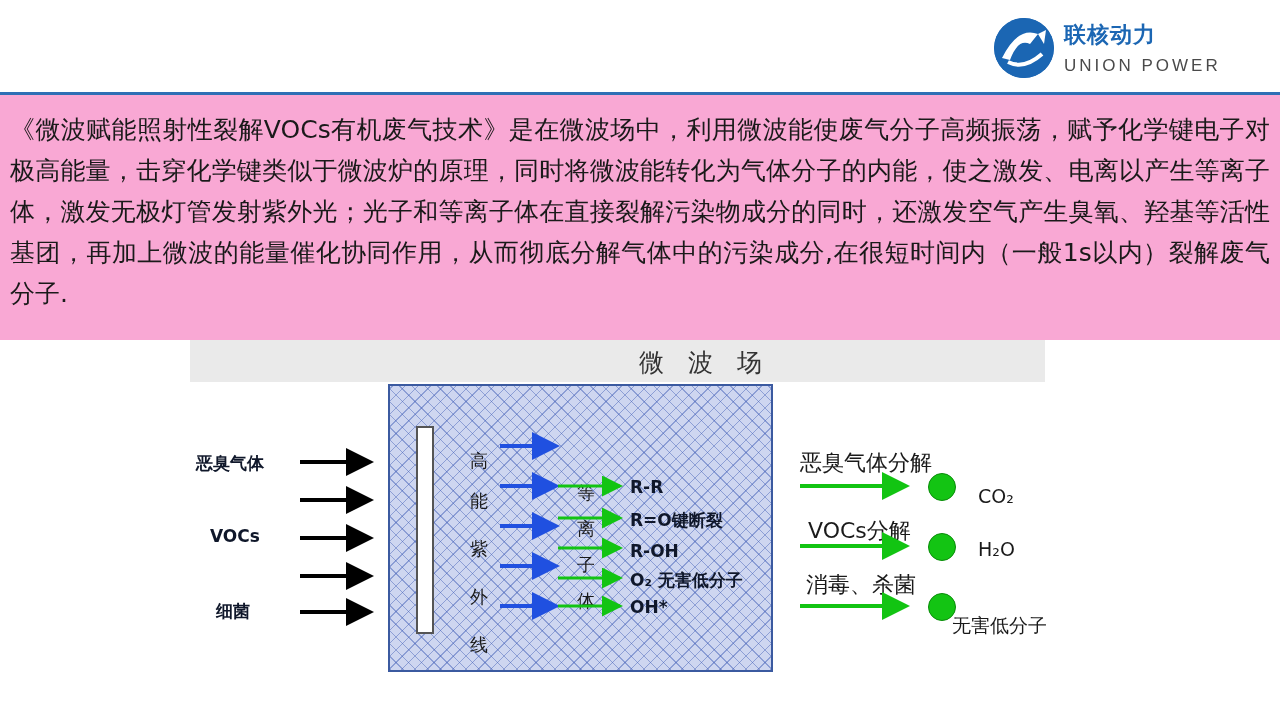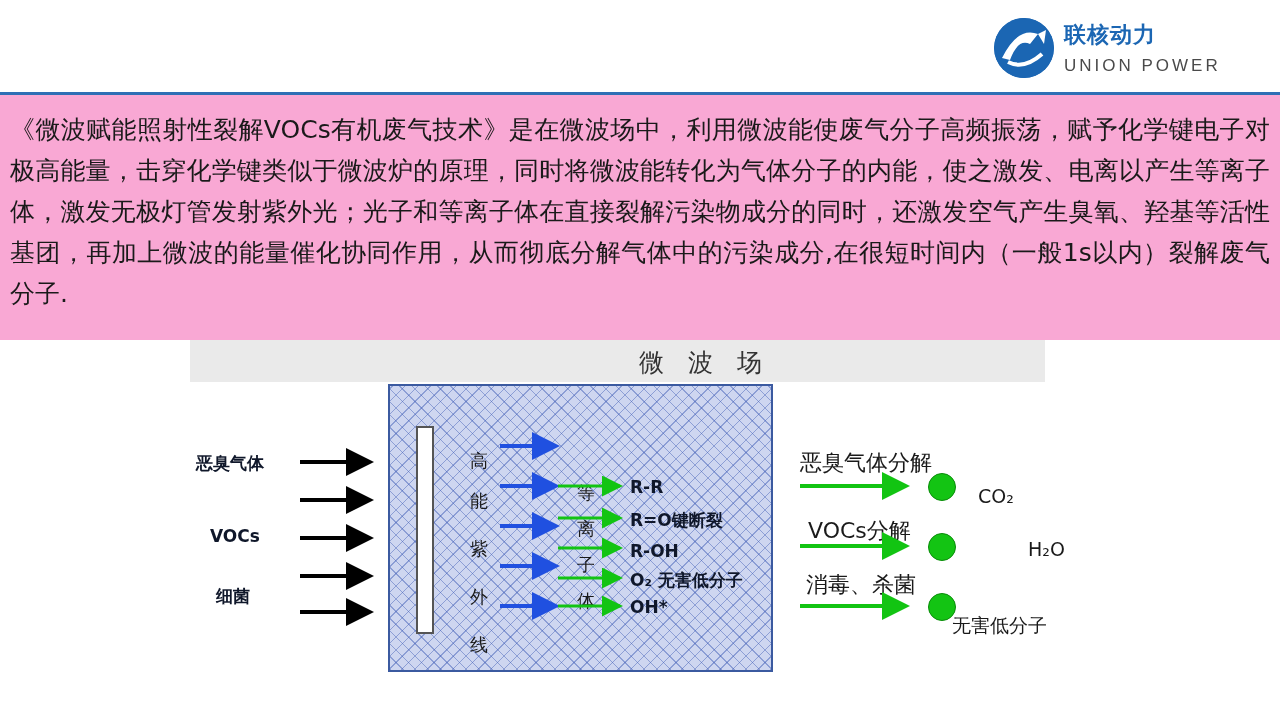--- a/index.html
+++ b/index.html
@@ -229,21 +229,21 @@
 
   <div class="diagram-band"></div>
   <div class="band-label">微 波 场</div>
 
   <div class="chamber">
     <div class="lamp"></div>
   </div>
 
   <div class="lbl-red" style="left:196px; top:112px;">恶臭气体</div>
   <div class="lbl-red" style="left:210px; top:186px;">VOCs</div>
-  <div class="lbl-red" style="left:216px; top:245px;">细菌</div>
+  <div class="lbl-red" style="left:216px; top:260px;">细菌</div>
 
   <div class="vtext" style="left:468px; top:104px;">高</div>
   <div class="vtext" style="left:468px; top:144px;">能</div>
   <div class="vtext" style="left:468px; top:192px;">紫</div>
   <div class="vtext" style="left:468px; top:240px;">外</div>
   <div class="vtext" style="left:468px; top:288px;">线</div>
 
   <div class="vtext" style="left:575px; top:136px;">等</div>
   <div class="vtext" style="left:575px; top:172px;">离</div>
   <div class="vtext" style="left:575px; top:208px;">子</div>
@@ -257,21 +257,21 @@
 
   <div class="lbl-out" style="left:800px; top:108px;">恶臭气体分解</div>
   <div class="lbl-out" style="left:808px; top:176px;">VOCs分解</div>
   <div class="lbl-out" style="left:806px; top:230px;text-align:right;">消毒、杀菌</div>
 
   <div class="dot" style="left:928px; top:133px;"></div>
   <div class="dot" style="left:928px; top:193px;"></div>
   <div class="dot" style="left:928px; top:253px;"></div>
 
   <div class="lbl-dark" style="left:978px; top:138px; font-size:19px;margin-top:7px;">CO₂</div>
-  <div class="lbl-dark" style="left:1028px; top:198px; font-size:19px;text-align:center;">H₂O</div>
+  <div class="lbl-dark" style="left:978px; top:198px; font-size:19px;text-align:center;">H₂O</div>
   <div class="lbl-dark" style="left:952px; top:258px; font-size:19px;margin-top:15px;">无害低分子</div>
 
   <svg class="overlay">
     <defs>
       <marker id="mBlack" markerWidth="7" markerHeight="7" refX="6" refY="3.5" orient="auto">
         <polygon points="0 0, 7 3.5, 0 7" fill="#000000"></polygon>
       </marker>
       <marker id="mBlue" markerWidth="7" markerHeight="7" refX="6" refY="3.5" orient="auto">
         <polygon points="0 0, 7 3.5, 0 7" fill="#2050e0"></polygon>
       </marker>

